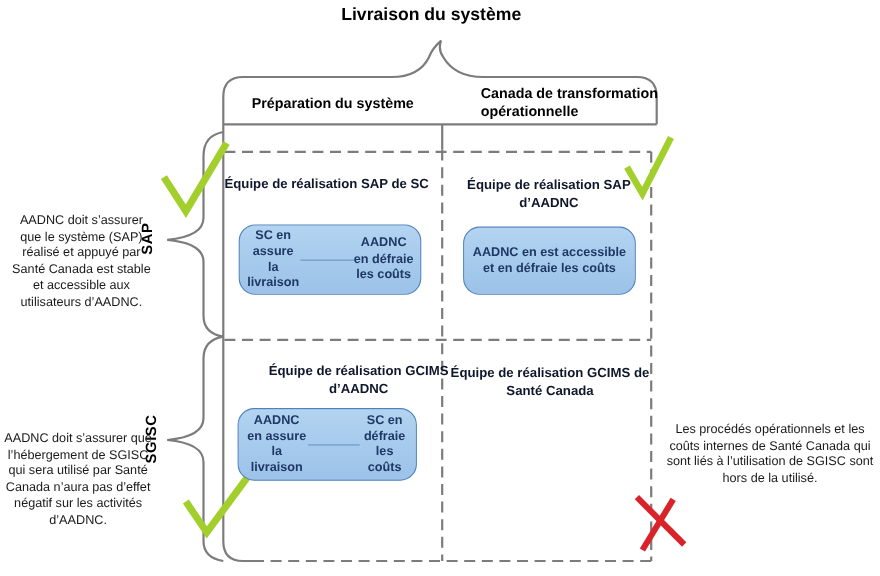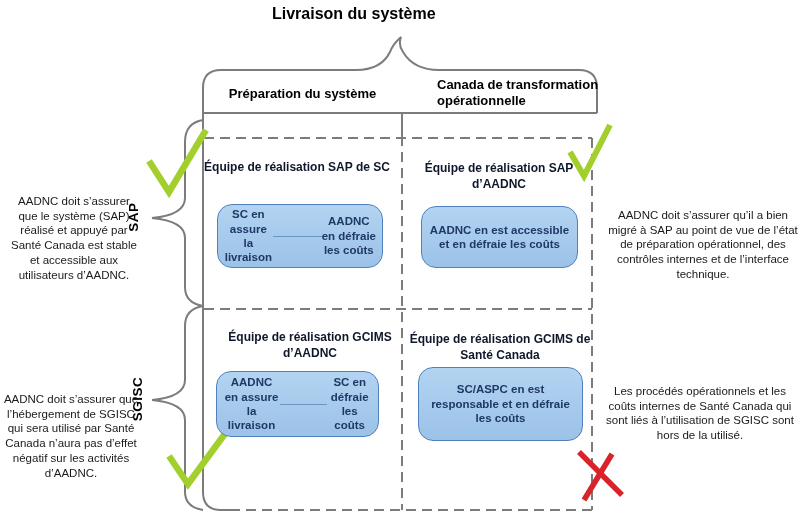--- a/index.html
+++ b/index.html
@@ -2,21 +2,21 @@
 <html><head>
 <meta charset="utf-8">
 <style>
   html,body{margin:0;padding:0;background:#ffffff;}
   .canvas{
     position:relative;width:800px;height:524px;background:#ffffff;overflow:hidden;
     font-family:"Liberation Sans", sans-serif;color:#111111;
   }
   .abs{position:absolute;}
   svg.layer{position:absolute;left:0;top:0;width:800px;height:524px;}
-  .title{font-size:16px;font-weight:bold;color:#000;}
+  .title{font-size:16px;font-weight:bold;text-align:center;color:#000;}
   .colhead{font-size:13px;font-weight:bold;line-height:1.25;color:#000;}
   .rowlabel{
     font-size:13.5px;font-weight:bold;color:#000;display:flex;align-items:center;justify-content:center;
     transform:rotate(-90deg);letter-spacing:0.5px;
   }
   .note{font-size:11.5px;line-height:1.28;text-align:center;color:#1a1a1a;margin-top:32px;}
   .qhead{font-size:12px;font-weight:bold;text-align:center;line-height:1.3;color:#0f172a;}
   .bluebox{
     background:linear-gradient(180deg,#b3d4f1 0%,#a4c9ec 60%,#9cc2e8 100%);
     border:1.5px solid #4E81BD;border-radius:15px;box-sizing:border-box;
@@ -64,41 +64,37 @@
   <div class="abs title" style="left:272px;top:5px;width:240px;">Livraison du système</div>
 
   <div class="abs colhead" style="left:210px;top:86px;width:185px;text-align:center;">Préparation du système</div>
   <div class="abs colhead" style="left:437px;top:77px;width:176px;text-align:left;">Canada de transformation opérationnelle</div>
 
   <div class="abs rowlabel" style="left:106px;top:203px;width:54px;height:28px;">SAP</div>
   <div class="abs rowlabel" style="left:105px;top:385px;width:64px;height:28px;">SGISC</div>
 
   <div class="abs note" style="left:8px;top:162px;width:132px;">AADNC doit s’assurer que le système (SAP) réalisé et appuyé par Santé Canada est stable et accessible aux utilisateurs d’AADNC.</div>
   <div class="abs note" style="left:0px;top:360px;width:142px;">AADNC doit s’assurer que l’hébergement de SGISC qui sera utilisé par Santé Canada n’aura pas d’effet négatif sur les activités d’AADNC.</div>
-  <div class="abs note" style="left:606px;top:176px;width:194px;">AADNC doit s’assurer qu’il a bien migré à SAP au point de vue de l’état de préparation opérationnel, des contrôles internes et de l’interface technique.</div>
   <div class="abs note" style="left:600px;top:352px;width:200px;">Les procédés opérationnels et les coûts internes de Santé Canada qui sont liés à l’utilisation de SGISC sont hors de la utilisé.</div>
 
   <div class="abs qhead" style="left:192px;top:160px;width:210px;">Équipe de réalisation SAP de SC</div>
   <div class="abs qhead" style="left:413px;top:161px;width:172px;">Équipe de réalisation SAP d’AADNC</div>
-  <div class="abs qhead" style="left:202px;top:330px;width:192px;padding-left:12px;">Équipe de réalisation GCIMS d’AADNC</div>
+  <div class="abs qhead" style="left:218px;top:330px;width:192px;padding-left:12px;">Équipe de réalisation GCIMS d’AADNC</div>
   <div class="abs qhead" style="left:405px;top:332px;width:190px;">Équipe de réalisation GCIMS de Santé Canada</div>
 
   <div class="abs bluebox" style="left:217px;top:204px;width:166px;height:64px;">
     <div>SC en assure la livraison</div>
     <div class="boxdivider"></div>
     <div>AADNC en défraie les coûts</div>
   </div>
 
   <div class="abs bluebox" style="left:421px;top:206px;width:157px;height:62px;">
     <div>AADNC en est accessible et en défraie les coûts</div>
   </div>
 
   <div class="abs bluebox" style="left:216px;top:371px;width:163px;height:66px;">
     <div>AADNC en assure la livraison</div>
     <div class="boxdivider"></div>
     <div>SC en défraie les coûts</div>
   </div>
 
-  <div class="abs bluebox" style="left:418px;top:367px;width:165px;height:74px;">
-    <div>SC/ASPC en est responsable et en défraie les coûts</div>
-  </div>
 
 </div>
 
 </body></html>

